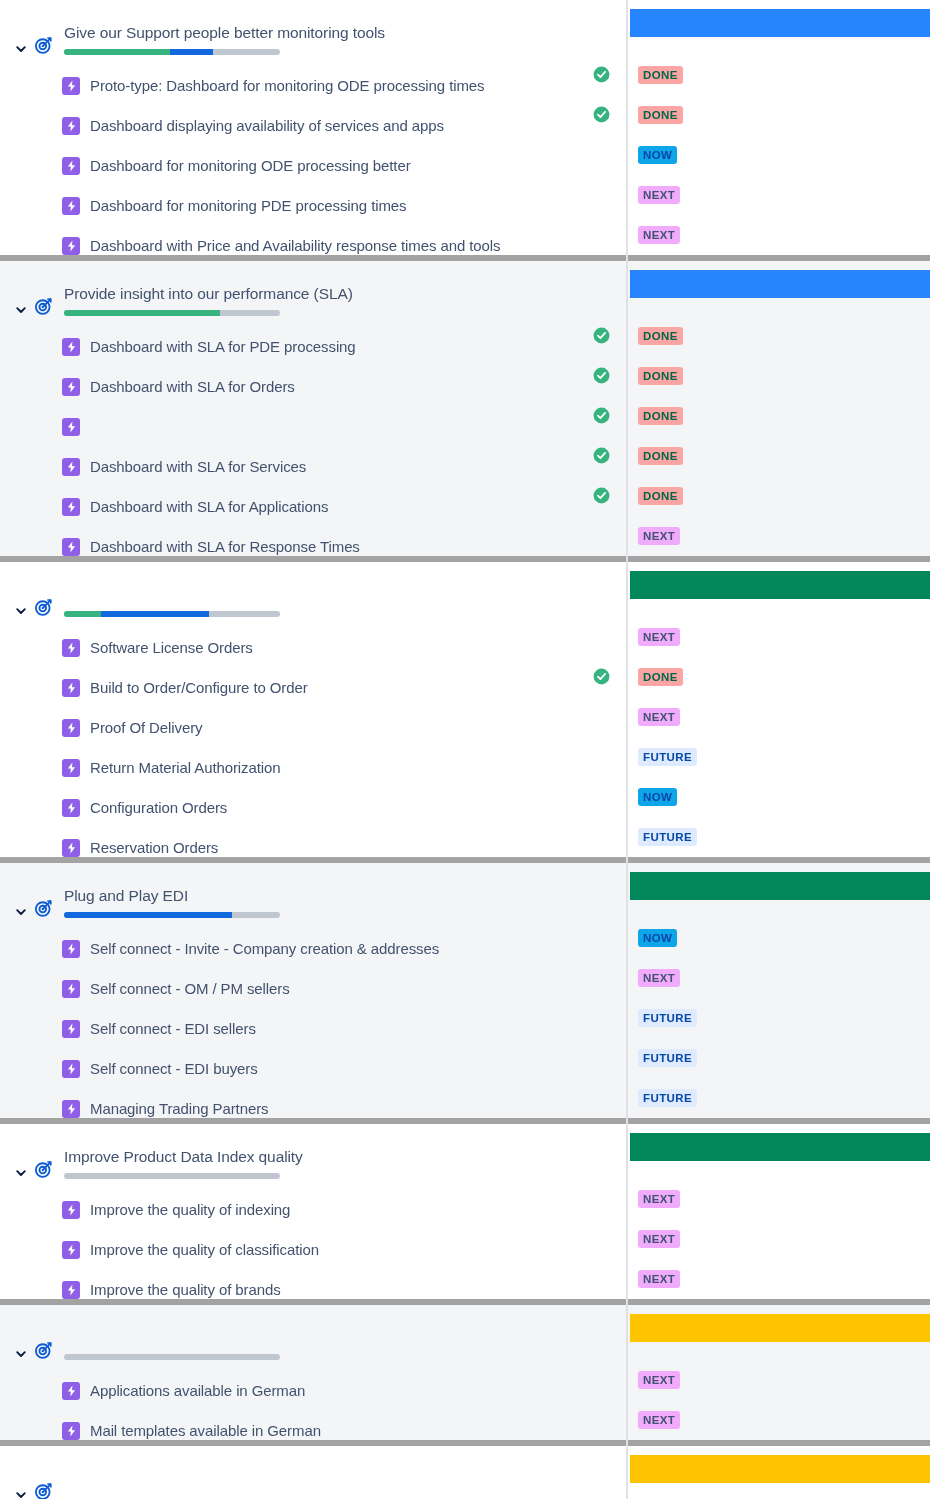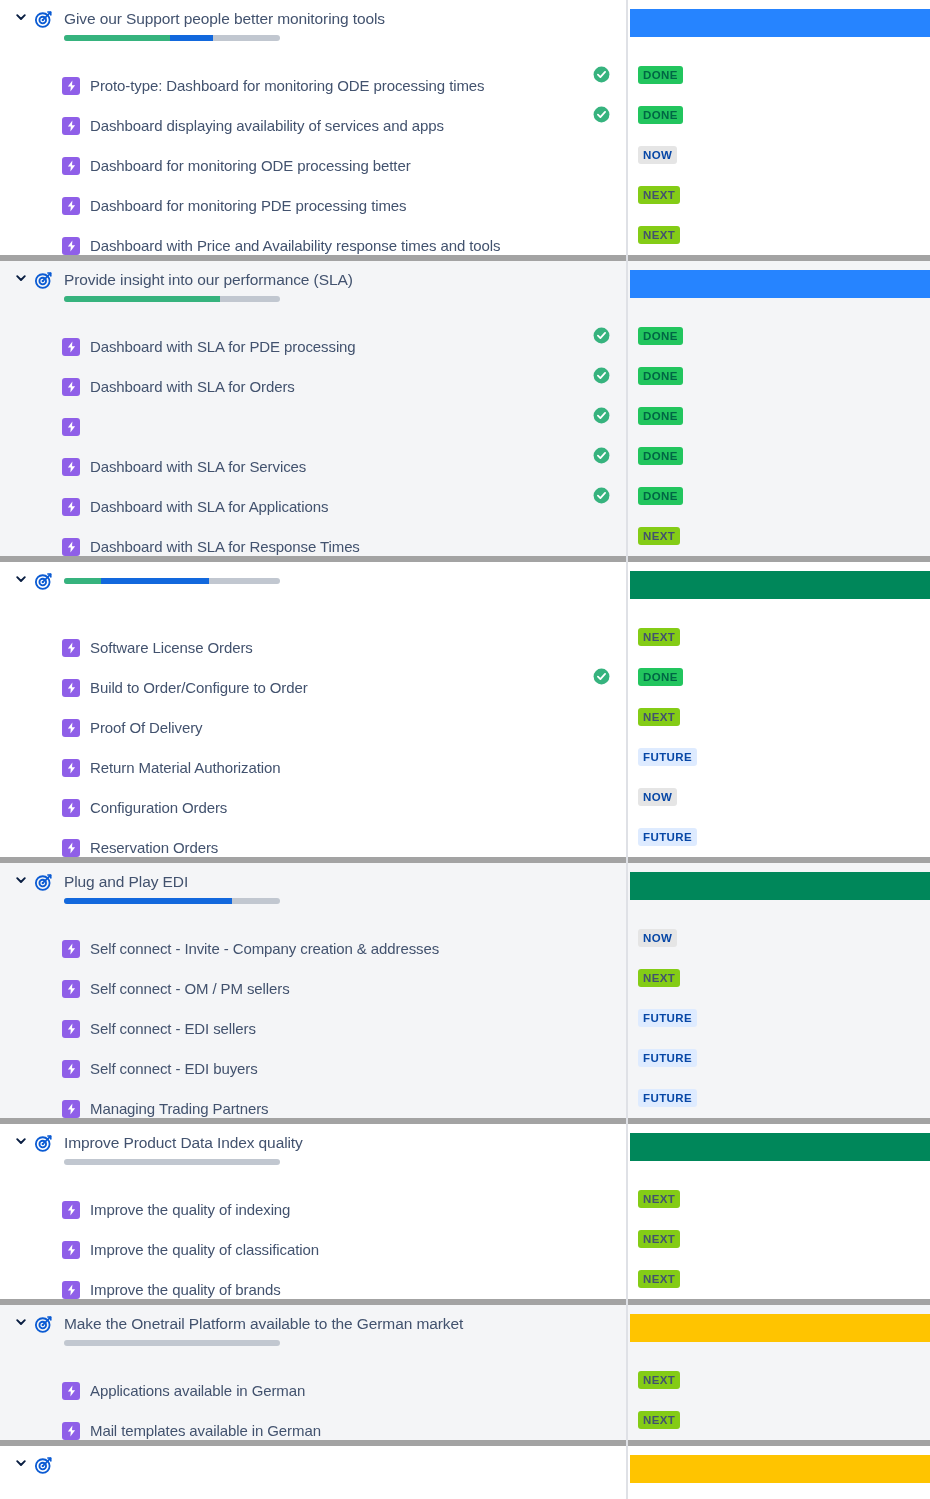--- a/index.html
+++ b/index.html
@@ -35,21 +35,21 @@
   .group { position: relative; width: 930px; }
   .group.shade  { background: #f4f5f7; }
   .group.plain  { background: #ffffff; }
   .group + .group { border-top: 6px solid #a3a3a3; }
 
   
   .group-header {
     position: relative;
     height: 55px;
     display: flex;
-    align-items: flex-start;
+    align-items: flex-end;
     padding-top: 9px;
   }
   .chevron {
     width: 26px;
     margin-left: 8px;
     flex: 0 0 26px;
     display: flex;
     align-items: center;
     justify-content: center;
     padding-top: 2px;
@@ -142,23 +142,23 @@
     height: 18px;
     padding: 0 5px;
     border-radius: 3px;
     font-size: 11.5px;
     font-weight: bold;
     letter-spacing: 0.4px;
     line-height: 18px;
     display: inline-block;
     white-space: nowrap;
   }
-  .st-DONE   { background: #22c55e; color: #006644; }
-  .st-NOW    { background: #e5e5e5; color: #0747a6; }
-  .st-NEXT   { background: #84cc16; color: #42526e; }
+  .st-DONE   { background: #fca5a5; color: #006644; }
+  .st-NOW    { background: #0ea5e9; color: #0747a6; }
+  .st-NEXT   { background: #f0abfc; color: #42526e; }
   .st-FUTURE { background: #deebff; color: #0747a6; }
 </style>
 </head>
 <body>
 
 <div id="roadmap">
   <div class="pane-divider"></div>
   <div id="groups-host">
       <div class="group plain">
         <div class="group-header">
@@ -571,21 +571,20 @@
           <span class="goal-icon">
             <svg width="19" height="19" viewBox="0 0 20 20" aria-hidden="true">
               <circle cx="9.2" cy="10.6" r="7.2" fill="none" stroke="#0B5BD3" stroke-width="1.9"></circle>
               <circle cx="9.2" cy="10.6" r="3.5" fill="none" stroke="#0B5BD3" stroke-width="1.9"></circle>
               <circle cx="9.2" cy="10.6" r="1.2" fill="#0B5BD3"></circle>
               <path d="M9.2 10.6 L17.3 2.6" stroke="#0B5BD3" stroke-width="1.9" stroke-linecap="round"></path>
               <path d="M14.6 2.1 L17.6 2.2 L17.7 5.2" fill="none" stroke="#0B5BD3" stroke-width="1.7" stroke-linecap="round" stroke-linejoin="round"></path>
             </svg>
           </span>
           <div class="group-title-wrap">
-            <div class="group-title">Make the Onetrail Platform available to the German market</div>
             <div class="progress">
               <div class="seg-done" style="width: 0%;"></div>
               <div class="seg-prog" style="width: 0%;"></div>
             </div>
           </div>
           <div class="timeline-bar" style="background: rgb(255, 196, 0);"></div>
         </div>
         <div class="row">
           <span class="epic-icon" style="background: rgb(143, 95, 232);">
             <svg width="11" height="12" viewBox="0 0 10 12" aria-hidden="true">

